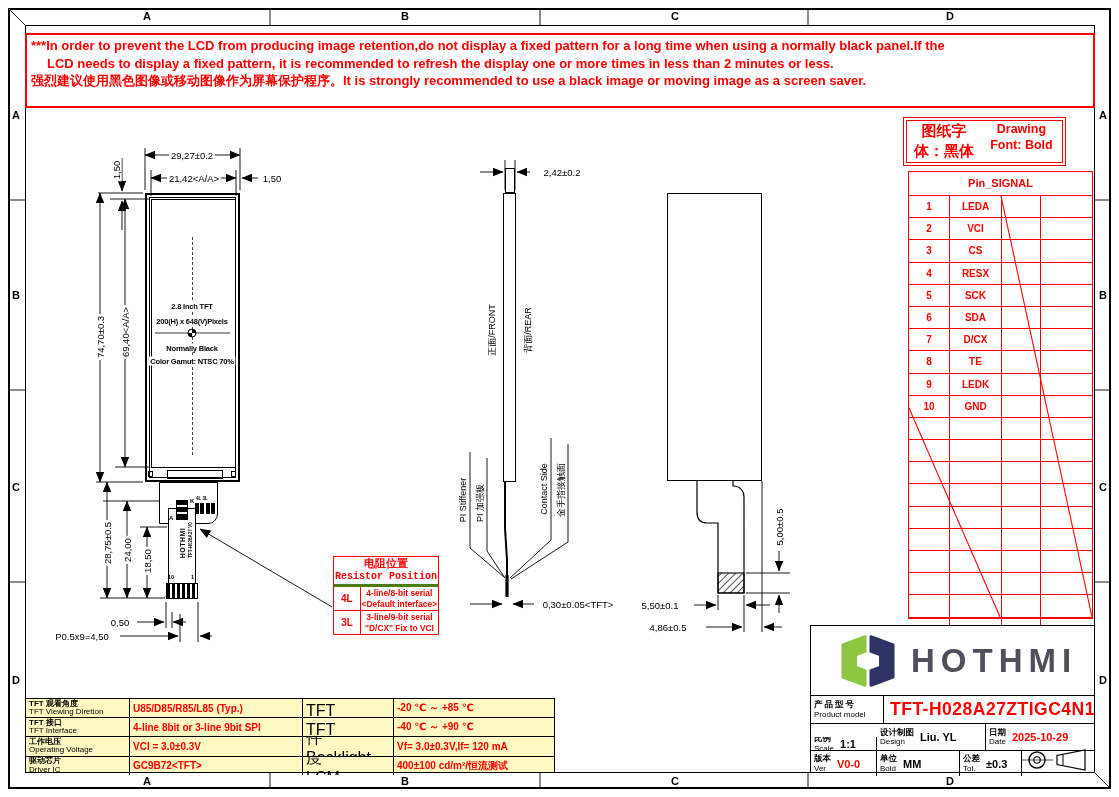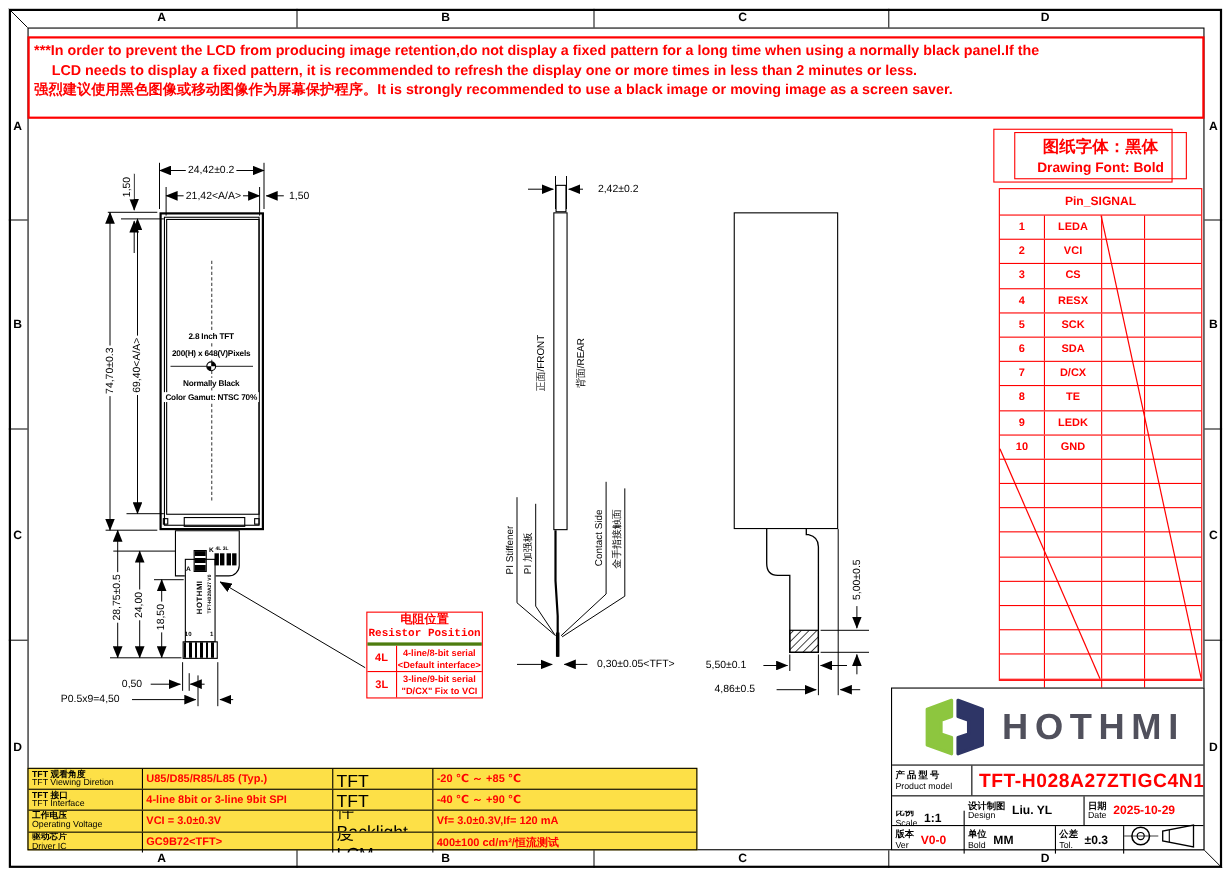--- a/index.html
+++ b/index.html
@@ -11,21 +11,21 @@
   #inner-border{left:25px;top:25px;width:1070px;height:748px;border:1.5px solid #000;}
   .zone{position:absolute;font-size:11px;font-weight:bold;transform:translate(-50%,-50%);}
   
   #warnbox{left:25px;top:33px;width:1070px;height:75px;border:2px solid #f00;color:#f00;
            font-weight:bold;font-size:13px;line-height:17.5px;padding:2px 4px;}
   #warnbox .wl{white-space:nowrap;overflow:hidden;}
   #warnbox .wl3{padding-left:16px;}
   
   #fontbox{left:903px;top:117px;width:163px;height:49px;border:1.5px solid #f00;padding:2px;}
   #fontbox .in{border:1px solid #f00;width:100%;height:100%;box-sizing:border-box;color:#f00;
-               text-align:center;display:flex;flex-direction:column;justify-content:center;margin-left:16px;}
+               text-align:center;display:flex;flex-direction:row;justify-content:center;}
   #fontbox .z{font-size:15px;font-weight:bold;line-height:20px;}
   #fontbox .e{font-size:12.5px;font-weight:bold;line-height:16px;}
   
   #pintable{left:908px;top:171px;width:185px;height:448px;border:1.3px solid #f00;color:#f00;}
   #pin-title{height:23px;line-height:23px;text-align:center;font-size:11px;font-weight:bold;border-bottom:1px solid #f00;}
   .prow{display:flex;height:21.2px;border-bottom:1px solid #f00;}
   .prow:last-child{border-bottom:none;}
   .pc{border-right:1px solid #f00;text-align:center;font-size:10px;font-weight:bold;line-height:21px;overflow:hidden;}
   .pc.c1{width:40px;}.pc.c2{width:51px;}.pc.c3{width:38px;}.pc.c4{width:51px;border-right:none;flex:1;}
   #panel{left:145px;top:193px;width:95px;height:289px;border:2.2px solid #000;}
@@ -50,21 +50,21 @@
   #restable{left:333px;top:556px;width:106px;border:1.5px solid #f00;color:#f00;background:#fff;}
   #res-title{border-bottom:3px solid #4d7c0f;text-align:center;padding:1px 0;font-family:Liberation Mono, monospace;}
   #res-title .z{font-size:11px;font-weight:bold;line-height:13px;}
   #res-title .e{font-size:10px;font-weight:bold;line-height:12px;}
   .rrow{display:flex;border-bottom:1px solid #f00;}
   .rrow:last-child{border-bottom:none;}
   .rkey{width:26px;border-right:1px solid #f00;display:flex;align-items:center;justify-content:center;
         font-size:10px;font-weight:bold;}
   .rdesc{flex:1;padding:1px 1px;font-size:8.4px;font-weight:bold;line-height:10.5px;text-align:center;white-space:nowrap;}
   
-  #spectable{left:25px;top:698px;width:609px;height:75px;border:1.5px solid #000;background:#fde047;}
+  #spectable{left:25px;top:698px;width:530px;height:75px;border:1.5px solid #000;background:#fef9c3;}
   .srow{display:flex;height:18.2px;border-bottom:1px solid #000;}
   .srow:last-child{border-bottom:none;}
   .scell{border-right:1px solid #000;overflow:hidden;display:flex;flex-direction:column;justify-content:center;padding-left:3px;}
   .scell.lab{width:100px;}
   .scell.lab .z{font-size:8px;font-weight:bold;line-height:8.6px;white-space:nowrap;}
   .scell.lab .e{font-size:8px;line-height:8.6px;white-space:nowrap;}
   .scell.val1{width:169px;}
   .scell.lab2{width:87px;}
   .scell.val2{flex:1;border-right:none;}
   .sval{color:#f00;font-size:10px;font-weight:bold;white-space:nowrap;}
@@ -534,21 +534,21 @@
       <line x1="1022" y1="760" x2="1053" y2="760" stroke-width="0.7"></line>
       <path d="M1057,755.5 L1057,764.5 L1085,770 L1085,750 Z" stroke-width="1.2"></path>
       <line x1="1063" y1="754.5" x2="1063" y2="765.5" stroke-width="1"></line>
     </g>
     <g stroke="#f00" stroke-width="1.1">
       <line x1="1001" y1="196" x2="1092" y2="617"></line>
       <line x1="909" y1="408" x2="1000" y2="617"></line>
     </g>
   </svg>
 
-  <span class="dim" style="left:192px;top:155px;">24,42±0.2</span>
+  <span class="dim" style="left:192px;top:155px;">29,27±0.2</span>
   <span class="dim" style="left:194px;top:178px;">21,42&lt;A/A&gt;</span>
   <span class="dim" style="left:272px;top:178px;">1,50</span>
   <span class="vlab" style="left:116px;top:170px;">1,50</span>
   <span class="vlab" style="left:100px;top:337px;">74,70±0.3</span>
   <span class="vlab" style="left:125px;top:332px;">69,40&lt;A/A&gt;</span>
   <span class="vlab" style="left:107px;top:543px;">28,75±0.5</span>
   <span class="vlab" style="left:127px;top:550px;">24,00</span>
   <span class="vlab" style="left:147px;top:561px;">18,50</span>
   <span class="dim" style="left:120px;top:622px;">0,50</span>
   <span class="dim" style="left:82px;top:636px;">P0.5x9=4,50</span>

